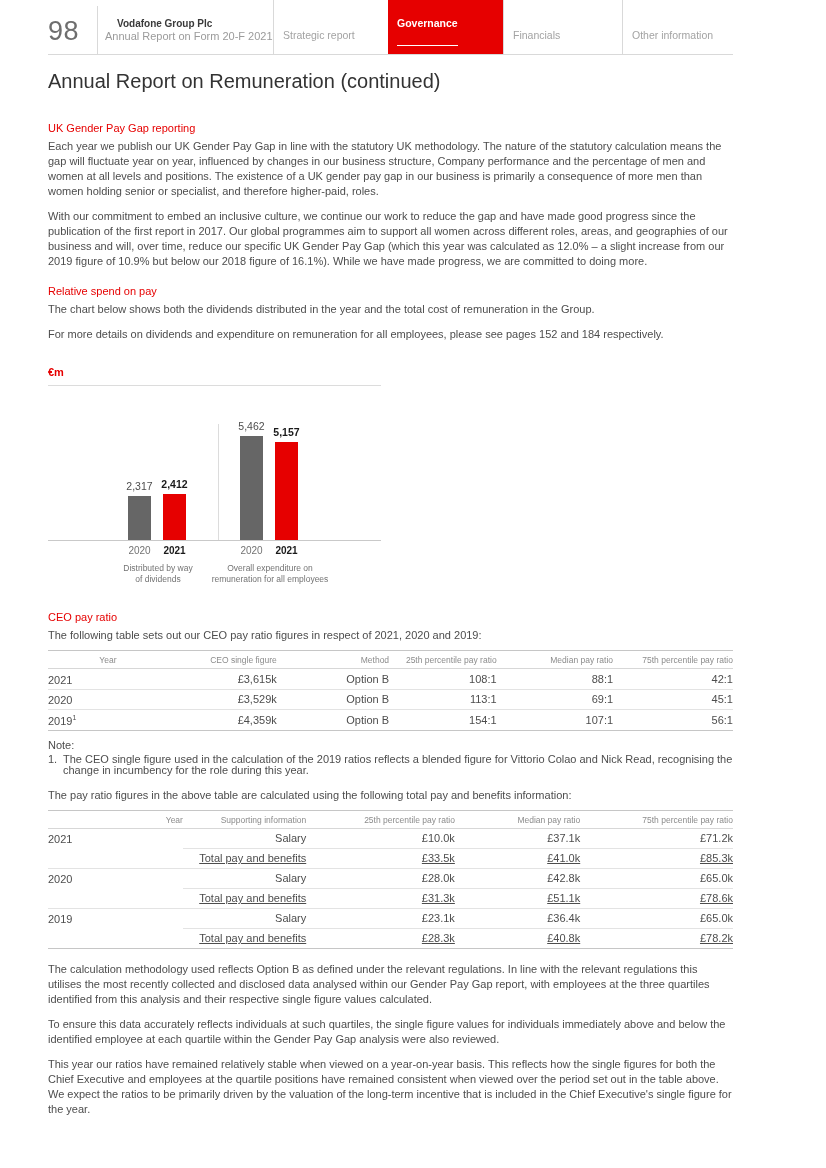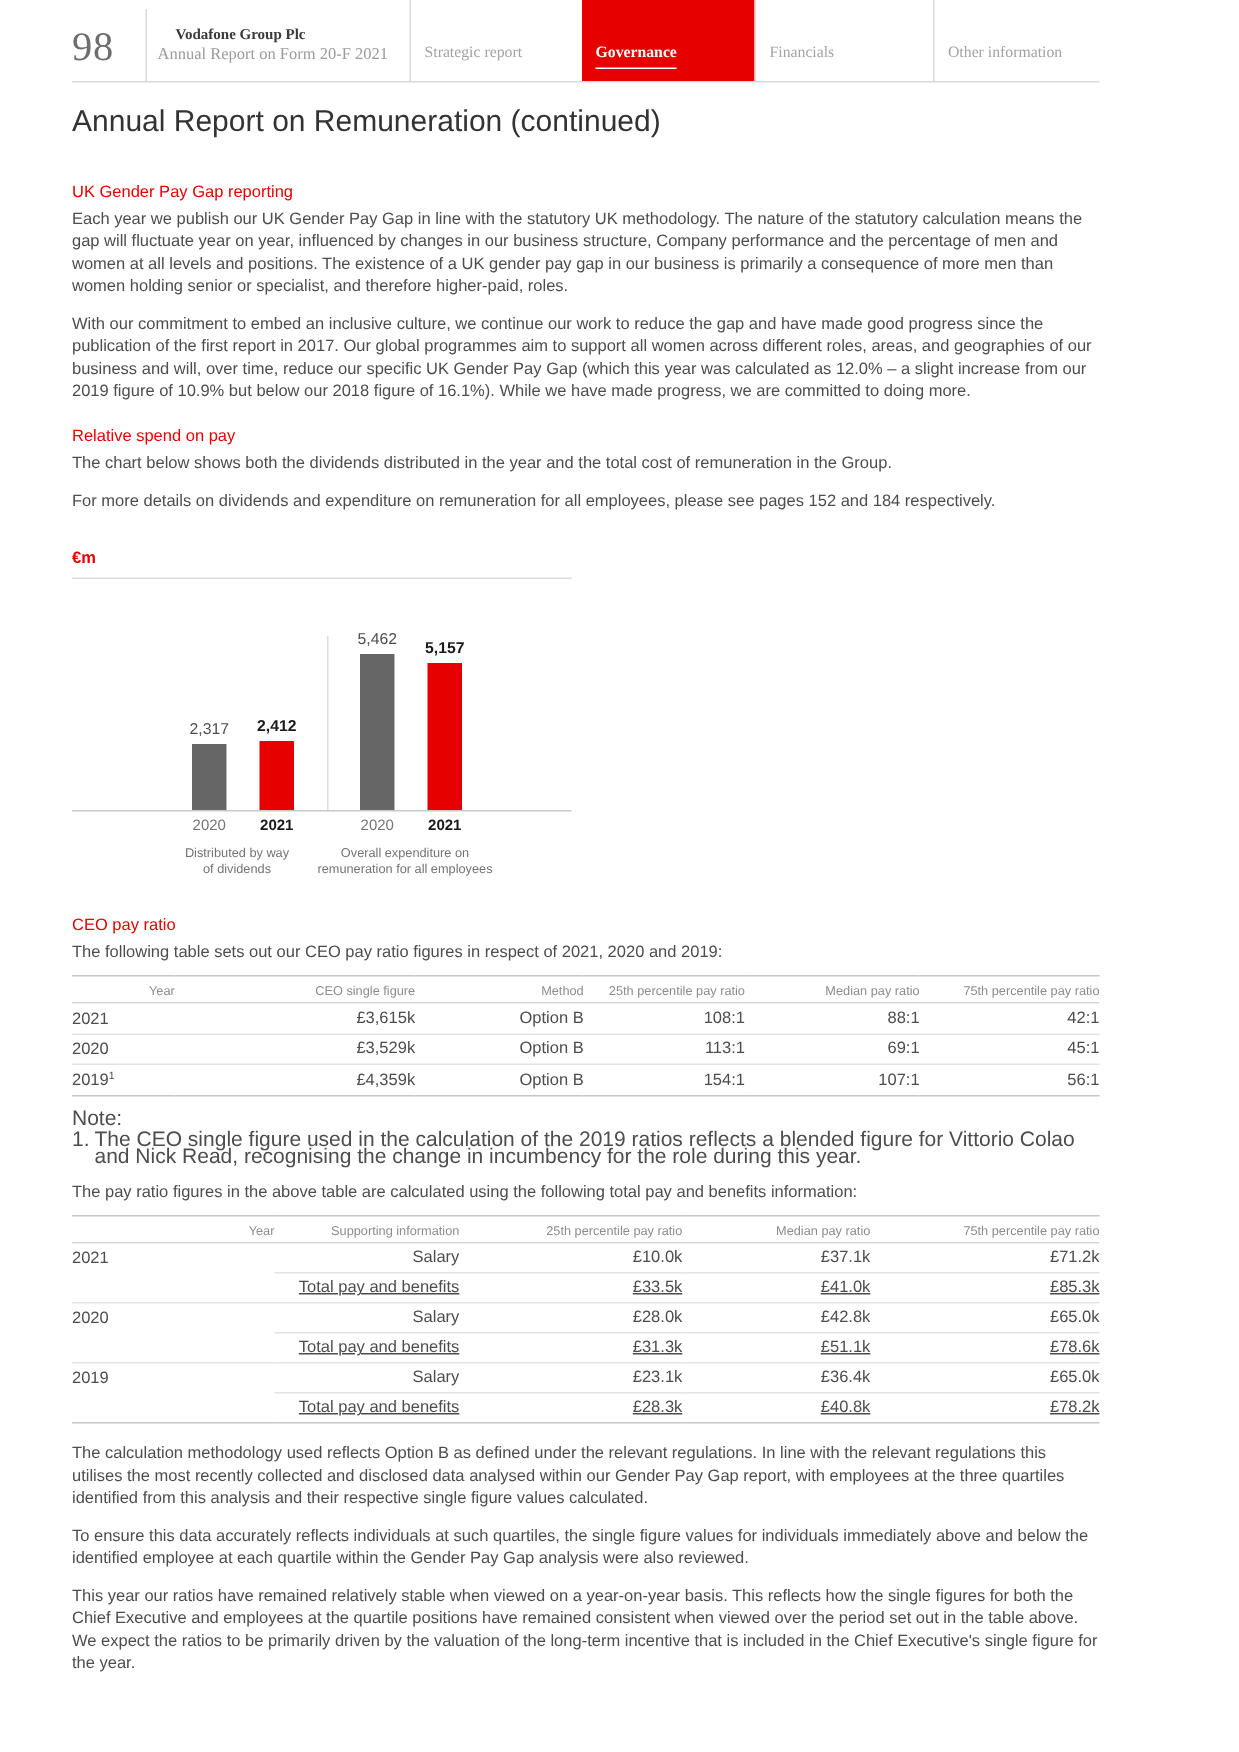--- a/index.html
+++ b/index.html
@@ -5,46 +5,46 @@
   * { margin:0; padding:0; box-sizing:border-box; }
   html,body { background:#ffffff; }
   body {
     width:826px; height:1168px; position:relative; overflow:hidden;
     font-family:"Liberation Sans", sans-serif; color:#4d4d4d;
     -webkit-font-smoothing:antialiased;
   }
   .page { position:absolute; left:48px; top:0; width:685px; }
 
   
-  .hdr { position:relative; height:55px; border-bottom:1px solid #d9d9d9;font-family:Liberation Serif, serif; }
+  .hdr { position:relative; height:55px; border-bottom:1px solid #d9d9d9; }
   .pagenum { position:absolute; left:0; top:16px; font-size:27px; font-weight:300; color:#6e6e6e; letter-spacing:0.5px; }
   .hdr-vline { position:absolute; top:6px; bottom:0; width:1px; background:#d9d9d9; }
   .brand { position:absolute; left:57px; top:17px; line-height:13px; }
   .brand .b1 { font-size:10px; font-weight:700; color:#3a3a3a;margin-left:12px; }
   .brand .b2 { font-size:11px; color:#9b9b9b; }
   .tabcell { position:absolute; top:0; bottom:0; display:flex; align-items:flex-end; padding:0 0 13px 9px; font-size:10.5px; color:#a3a3a3; border-left:1px solid #d9d9d9; }
   .tabcell.active { background:#e60000; color:#ffffff; border-left:none; }
-  .tabcell.active .tlbl { border-bottom:1.5px solid #ffffff; padding-bottom:4px; margin-bottom:-5px; font-weight:700; }
+  .tabcell.active .tlbl { border-bottom:1.5px solid #ffffff; padding-bottom:16px; margin-bottom:-5px; font-weight:700; }
 
   
   .title { margin-top:15px; font-size:20px; font-weight:400; color:#333333; }
 
   
   .rhead { color:#e60000; font-size:11px; margin-top:0; }
   .para { font-size:11px; line-height:15px; color:#4d4d4d; margin-top:5px; }
   .gap-lg { margin-top:29px; }
   .gap-md { margin-top:16px; }
   .gap-sm { margin-top:10px; }
 
   
   .chart { margin-top:24px; width:333px; }
   .unit { color:#e60000; font-weight:700; font-size:11px; }
   .chart-toprule { border-top:1px solid #dcdcdc; margin-top:7px; }
   .plot { position:relative; height:155px; border-bottom:1px solid #c9c9c9; margin-top:0; }
-  .grp { position:absolute; bottom:0; display:flex; align-items:flex-end; gap:22px; }
+  .grp { position:absolute; bottom:0; display:flex; align-items:flex-end; gap:12px; }
   .barcol { position:relative; width:23px; }
   .bar { width:23px; }
   .vlabel { position:absolute; left:50%; transform:translateX(-50%); white-space:nowrap; font-size:10.5px; color:#4d4d4d; }
   .vlabel.em { font-weight:700; color:#1a1a1a; }
   .ylabel { position:absolute; left:50%; transform:translateX(-50%); top:100%; margin-top:5px; white-space:nowrap; font-size:10px; color:#737373; }
   .ylabel.em { font-weight:700; color:#1a1a1a; }
   .plot-divider { position:absolute; left:170px; top:38px; bottom:0; width:1px; background:#dcdcdc; }
   .captions { position:relative; height:34px; margin-top:22px; font-size:8.5px; line-height:11px; color:#737373; }
   .caption { position:absolute; transform:translateX(-50%); text-align:center; white-space:nowrap; }
 
@@ -53,21 +53,21 @@
   th { font-size:8.5px; font-weight:400; color:#8c8c8c; text-align:right; padding:4px 0 3px 0; border-top:1px solid #c6c6c6; border-bottom:1px solid #d7d7d7; }
   th:first-child { text-align:right; }
   td { font-size:11px; color:#4d4d4d; text-align:right; padding:3.5px 0; }
   td:first-child { text-align:left; }
   tr.sep td { border-top:1px solid #e3e3e3; }
   tr.sub td { border-top:1px solid #e3e3e3;text-decoration:underline; }
   tr.sub td:first-child { border-top:none; }
   table { border-bottom:1px solid #c6c6c6; }
   sup { font-size:7px; vertical-align:super; }
 
-  .note { margin-top:9px; font-size:14px; color:#4d4d4d; line-height:11px; }
+  .note { margin-top:9px; font-size:11px; color:#4d4d4d; line-height:11px; }
   .note-item { display:flex; margin-top:3px; }
   .note-num { width:15px; flex:none; }
 
   
   .t1 .c-year{width:10%} .t1 .c-fig{width:23.4%} .t1 .c-meth{width:16.4%} .t1 .c-p25{width:15.7%} .t1 .c-med{width:17%} .t1 .c-p75{width:17.5%}
   .t2 .c-year{width:19.7%} .t2 .c-info{width:18%} .t2 .c-p25{width:21.7%} .t2 .c-med{width:18.3%} .t2 .c-p75{width:22.3%}
 </style>
 </head>
 <body>
 

